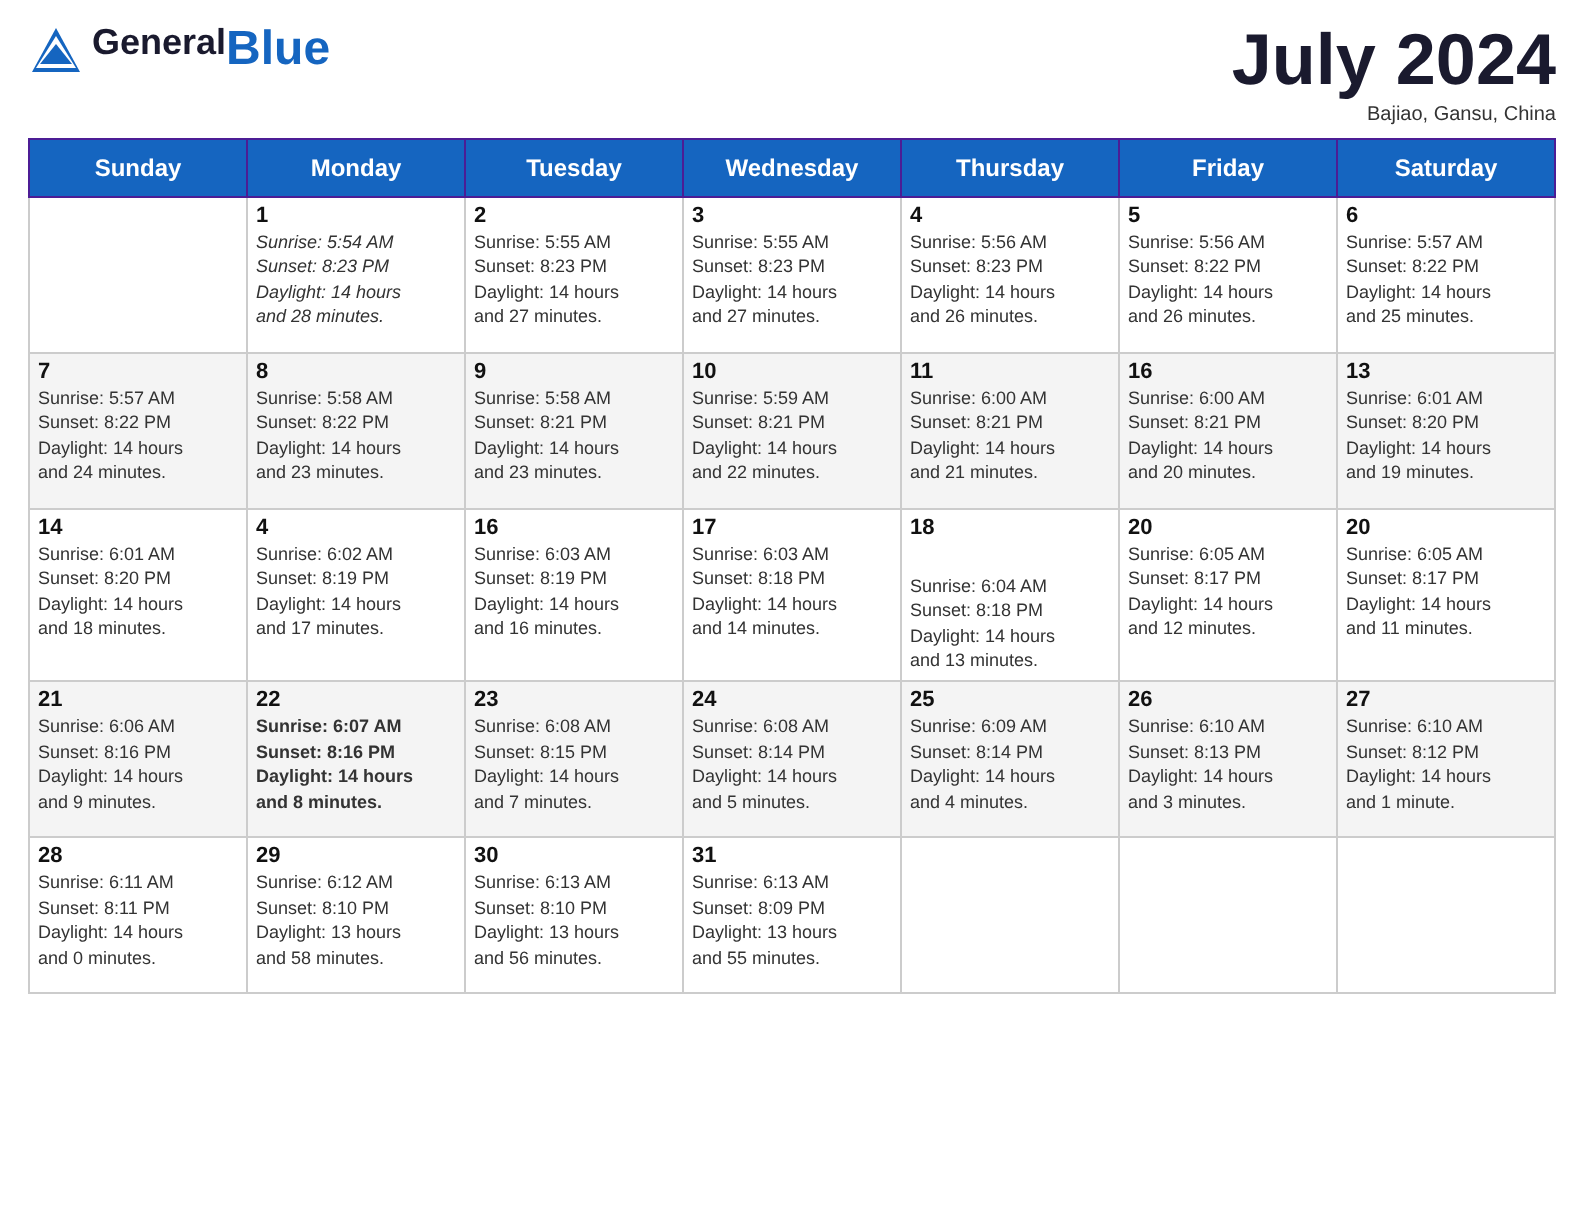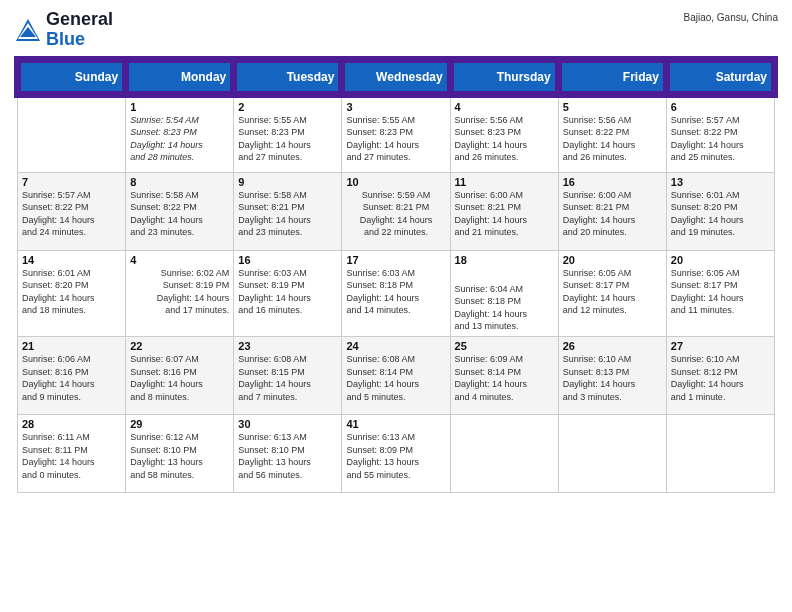--- a/index.html
+++ b/index.html
@@ -21,30 +21,29 @@
       justify-content: space-between;
       align-items: flex-start;
       margin-bottom: 6px;
     }
     .logo-area {
       display: flex;
       align-items: center;
     }
     .logo-text {
       display: flex;
-      flex-direction: column;
       line-height: 1.1;
     }
     .logo-general {
       font-size: 18px;
       font-weight: bold;
       color: #1a1a2e;
     }
     .logo-blue {
-      font-size: 18px;
+      font-size: 24px;
       font-weight: bold;
       color: #1565c0;
     }
     .logo-icon {
       width: 28px;
       height: 28px;
       margin-right: 4px;
       margin-top: 2px;
     }
     .title-area {
@@ -65,22 +64,22 @@
       width: 100%;
       border-collapse: collapse;
       border: 1px solid #ccc;
     }
     .calendar-table th {
       background-color: #1565c0;
       color: #fff;
       font-size: 12px;
       font-weight: bold;
       padding: 7px 4px;
-      text-align: right;
-      border: 7px solid #4c1d95;
+      text-align: center;
+      border: 1px solid #4c1d95;
     }
     .calendar-table td {
       border: 1px solid #ccc;
       vertical-align: top;
       padding: 3px 4px;
       font-size: 9.5px;
       color: #222;
       width: calc(100% / 7);
       min-height: 78px;
       height: 78px;
@@ -113,20 +112,21 @@
         <polygon points="14,2 26,24 2,24" fill="#1565c0"></polygon>
         <polygon points="14,6 24,22 4,22" fill="#fff"></polygon>
         <polygon points="14,10 22,20 6,20" fill="#1565c0"></polygon>
       </svg>
       <div class="logo-text">
         <span class="logo-general">General</span>
         <span class="logo-blue">Blue</span>
       </div>
     </div>
     <div class="title-area">
+      <div class="month-title">July 2024</div>
       <div class="location-title">Bajiao, Gansu, China</div>
     </div>
   </div>
 
   <table class="calendar-table">
     <thead>
       <tr>
         <th>Sunday</th>
         <th>Monday</th>
         <th>Tuesday</th>
@@ -199,21 +199,21 @@
           </td>
           <td>
             <div class="day-number">9</div>
             <div class="day-info" style="white-space: pre-line;">Sunrise: 5:58 AM
 Sunset: 8:21 PM
 Daylight: 14 hours
 and 23 minutes.</div>
           </td>
           <td>
             <div class="day-number">10</div>
-            <div class="day-info" style="white-space: pre-line; text-align: center;">Sunrise: 5:59 AM
+            <div class="day-info" style="white-space: pre-line;">Sunrise: 5:59 AM
 Sunset: 8:21 PM
 Daylight: 14 hours
 and 22 minutes.</div>
           </td>
           <td>
             <div class="day-number">11</div>
             <div class="day-info" style="white-space: pre-line;">Sunrise: 6:00 AM
 Sunset: 8:21 PM
 Daylight: 14 hours
 and 21 minutes.</div>
@@ -236,21 +236,21 @@
         <tr>
           <td>
             <div class="day-number">14</div>
             <div class="day-info" style="white-space: pre-line;">Sunrise: 6:01 AM
 Sunset: 8:20 PM
 Daylight: 14 hours
 and 18 minutes.</div>
           </td>
           <td>
             <div class="day-number">4</div>
-            <div class="day-info" style="white-space: pre-line; text-align: right;">Sunrise: 6:02 AM
+            <div class="day-info" style="white-space: pre-line;">Sunrise: 6:02 AM
 Sunset: 8:19 PM
 Daylight: 14 hours
 and 17 minutes.</div>
           </td>
           <td>
             <div class="day-number">16</div>
             <div class="day-info" style="white-space: pre-line;">Sunrise: 6:03 AM
 Sunset: 8:19 PM
 Daylight: 14 hours
 and 16 minutes.</div>
@@ -287,21 +287,21 @@
         <tr>
           <td>
             <div class="day-number">21</div>
             <div class="day-info" style="white-space: pre-line;">Sunrise: 6:06 AM
 Sunset: 8:16 PM
 Daylight: 14 hours
 and 9 minutes.</div>
           </td>
           <td>
             <div class="day-number">22</div>
-            <div class="day-info" style="white-space: pre-line;">Sunrise: 6:07 AM
+            <div class="day-info" style="white-space: pre-line; font-weight: bold;">Sunrise: 6:07 AM
 Sunset: 8:16 PM
 Daylight: 14 hours
 and 8 minutes.</div>
           </td>
           <td>
             <div class="day-number">23</div>
             <div class="day-info" style="white-space: pre-line;">Sunrise: 6:08 AM
 Sunset: 8:15 PM
 Daylight: 14 hours
 and 7 minutes.</div>
@@ -351,21 +351,21 @@
 and 58 minutes.</div>
           </td>
           <td>
             <div class="day-number">30</div>
             <div class="day-info" style="white-space: pre-line;">Sunrise: 6:13 AM
 Sunset: 8:10 PM
 Daylight: 13 hours
 and 56 minutes.</div>
           </td>
           <td>
-            <div class="day-number">41</div>
+            <div class="day-number">31</div>
             <div class="day-info" style="white-space: pre-line;">Sunrise: 6:13 AM
 Sunset: 8:09 PM
 Daylight: 13 hours
 and 55 minutes.</div>
           </td>
           <td class="empty-cell"></td>
           <td class="empty-cell"></td>
           <td class="empty-cell"></td>
         </tr>
       </tbody>

